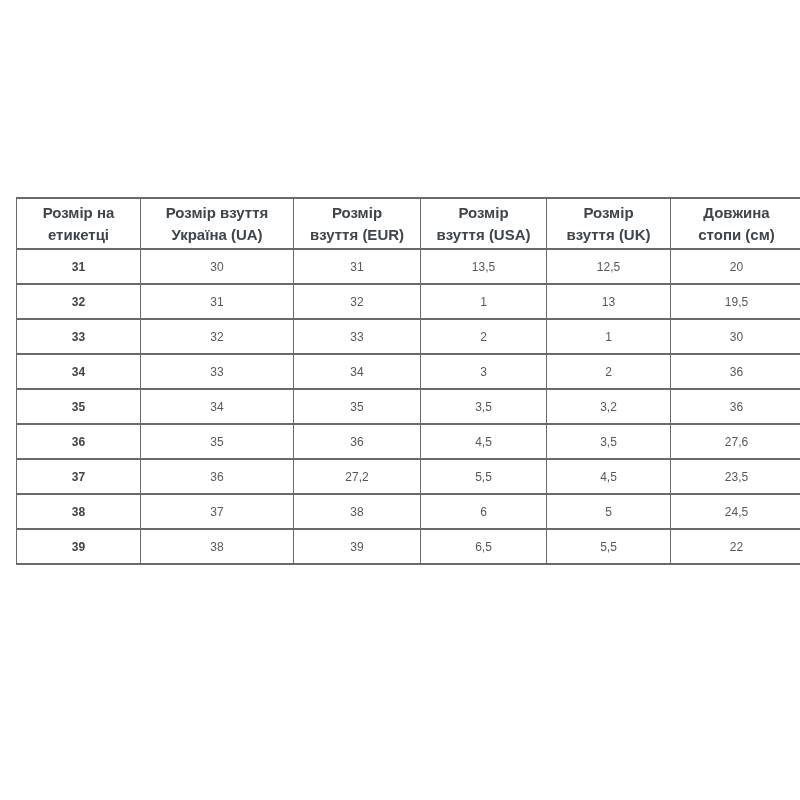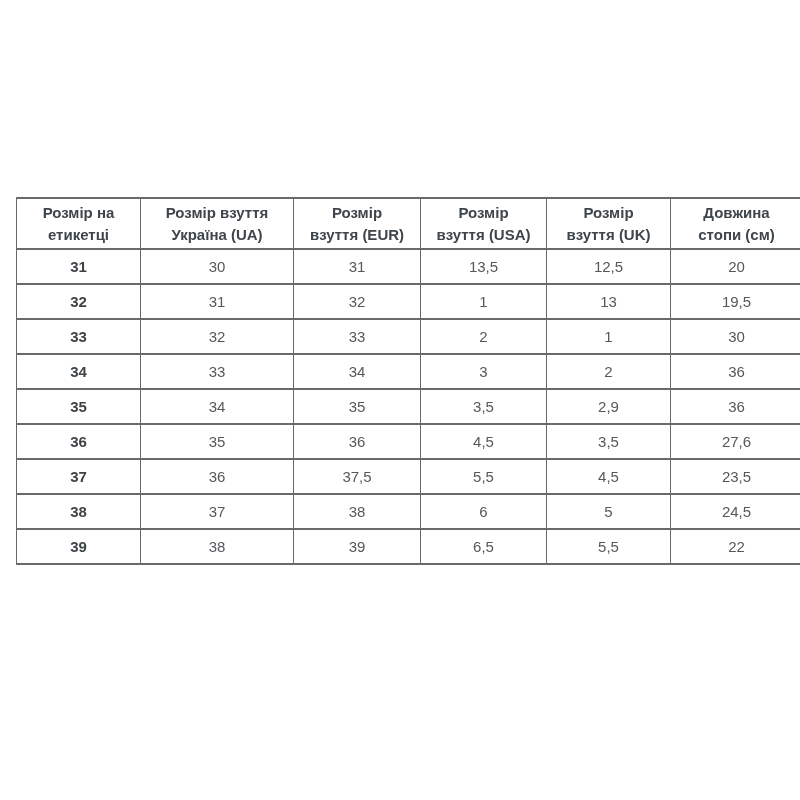--- a/index.html
+++ b/index.html
@@ -44,21 +44,21 @@
   .size-chart th {
     height: 49px;
     font-size: 15px;
     font-weight: bold;
     color: #3e454b;
     line-height: 1.45;
     white-space: pre-line;
   }
   .size-chart td {
     height: 33px;
-    font-size: 15px;
+    font-size: 12px;
     font-weight: normal;
     color: #55585b;
   }
   .size-chart td:first-child {
     font-weight: bold;
     color: #3e4347;
   }
 </style>
 </head>
 <body>
@@ -120,35 +120,35 @@
           <td>34</td>
           <td>3</td>
           <td>2</td>
           <td>36</td>
         </tr>
         <tr>
           <td>35</td>
           <td>34</td>
           <td>35</td>
           <td>3,5</td>
-          <td>2,9</td>
+          <td>3,2</td>
           <td>36</td>
         </tr>
         <tr>
           <td>36</td>
           <td>35</td>
           <td>36</td>
           <td>4,5</td>
           <td>3,5</td>
           <td>27,6</td>
         </tr>
         <tr>
           <td>37</td>
           <td>36</td>
-          <td>37,5</td>
+          <td>27,2</td>
           <td>5,5</td>
           <td>4,5</td>
           <td>23,5</td>
         </tr>
         <tr>
           <td>38</td>
           <td>37</td>
           <td>38</td>
           <td>6</td>
           <td>5</td>

